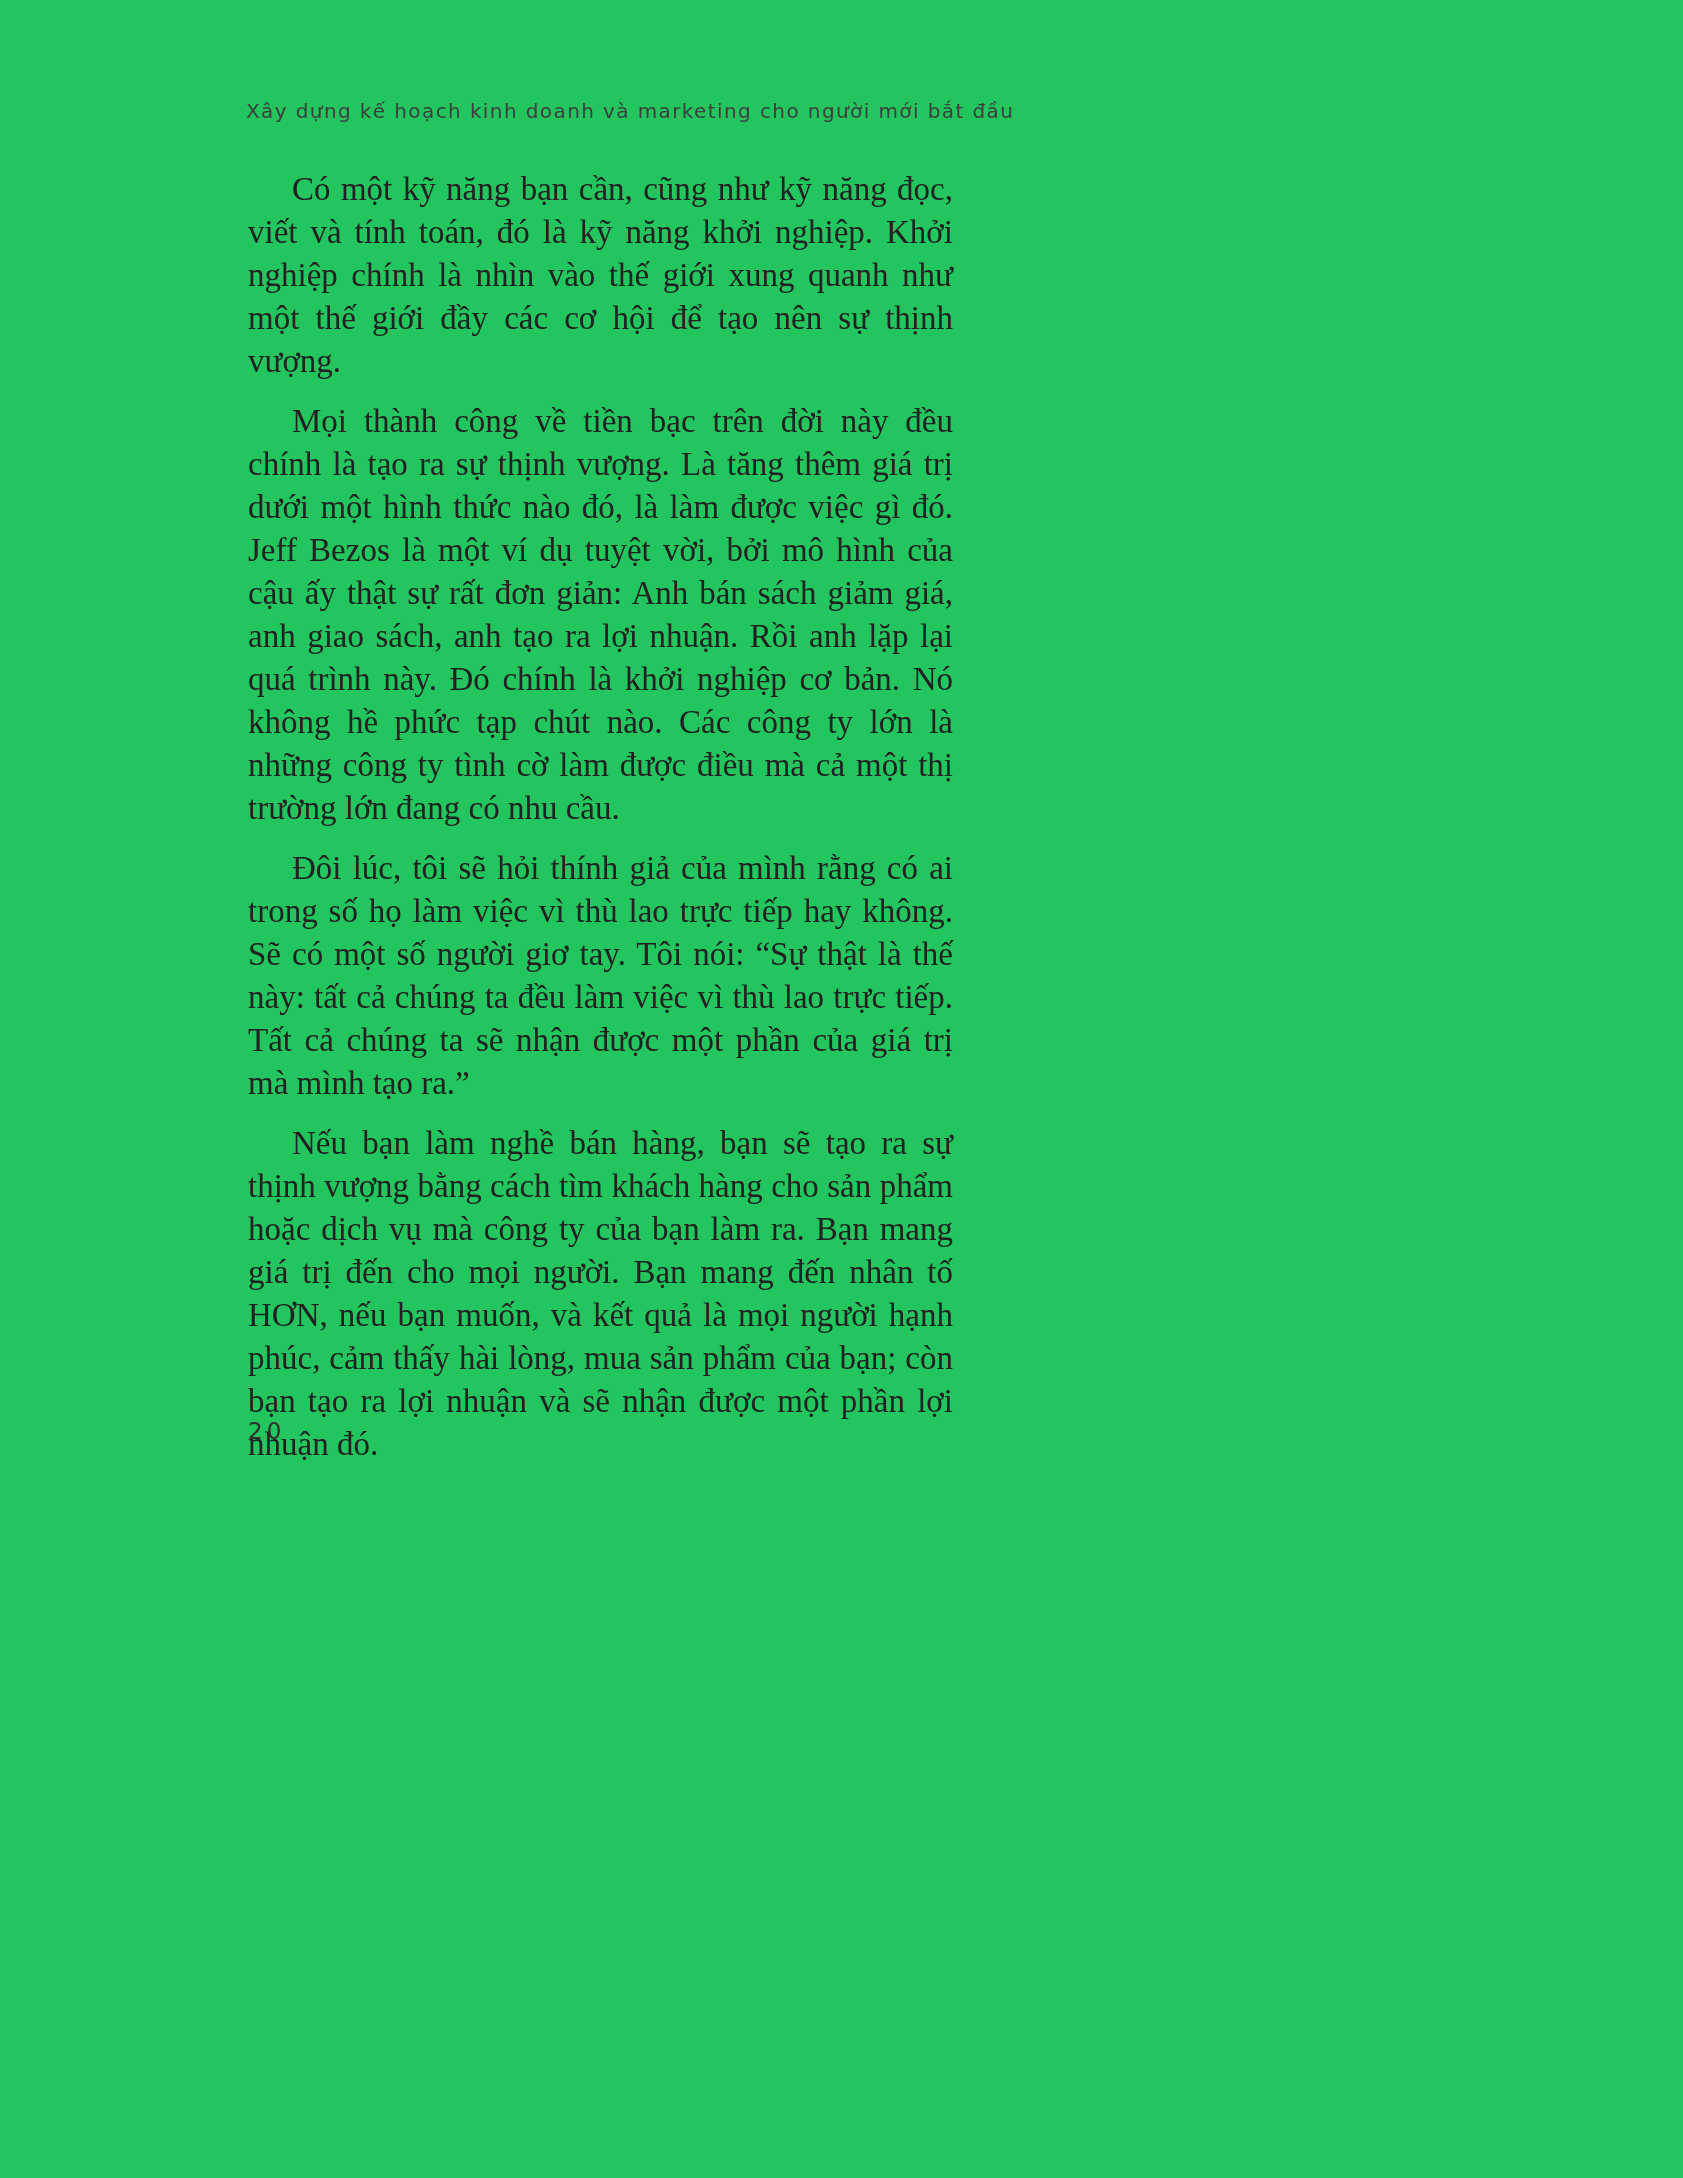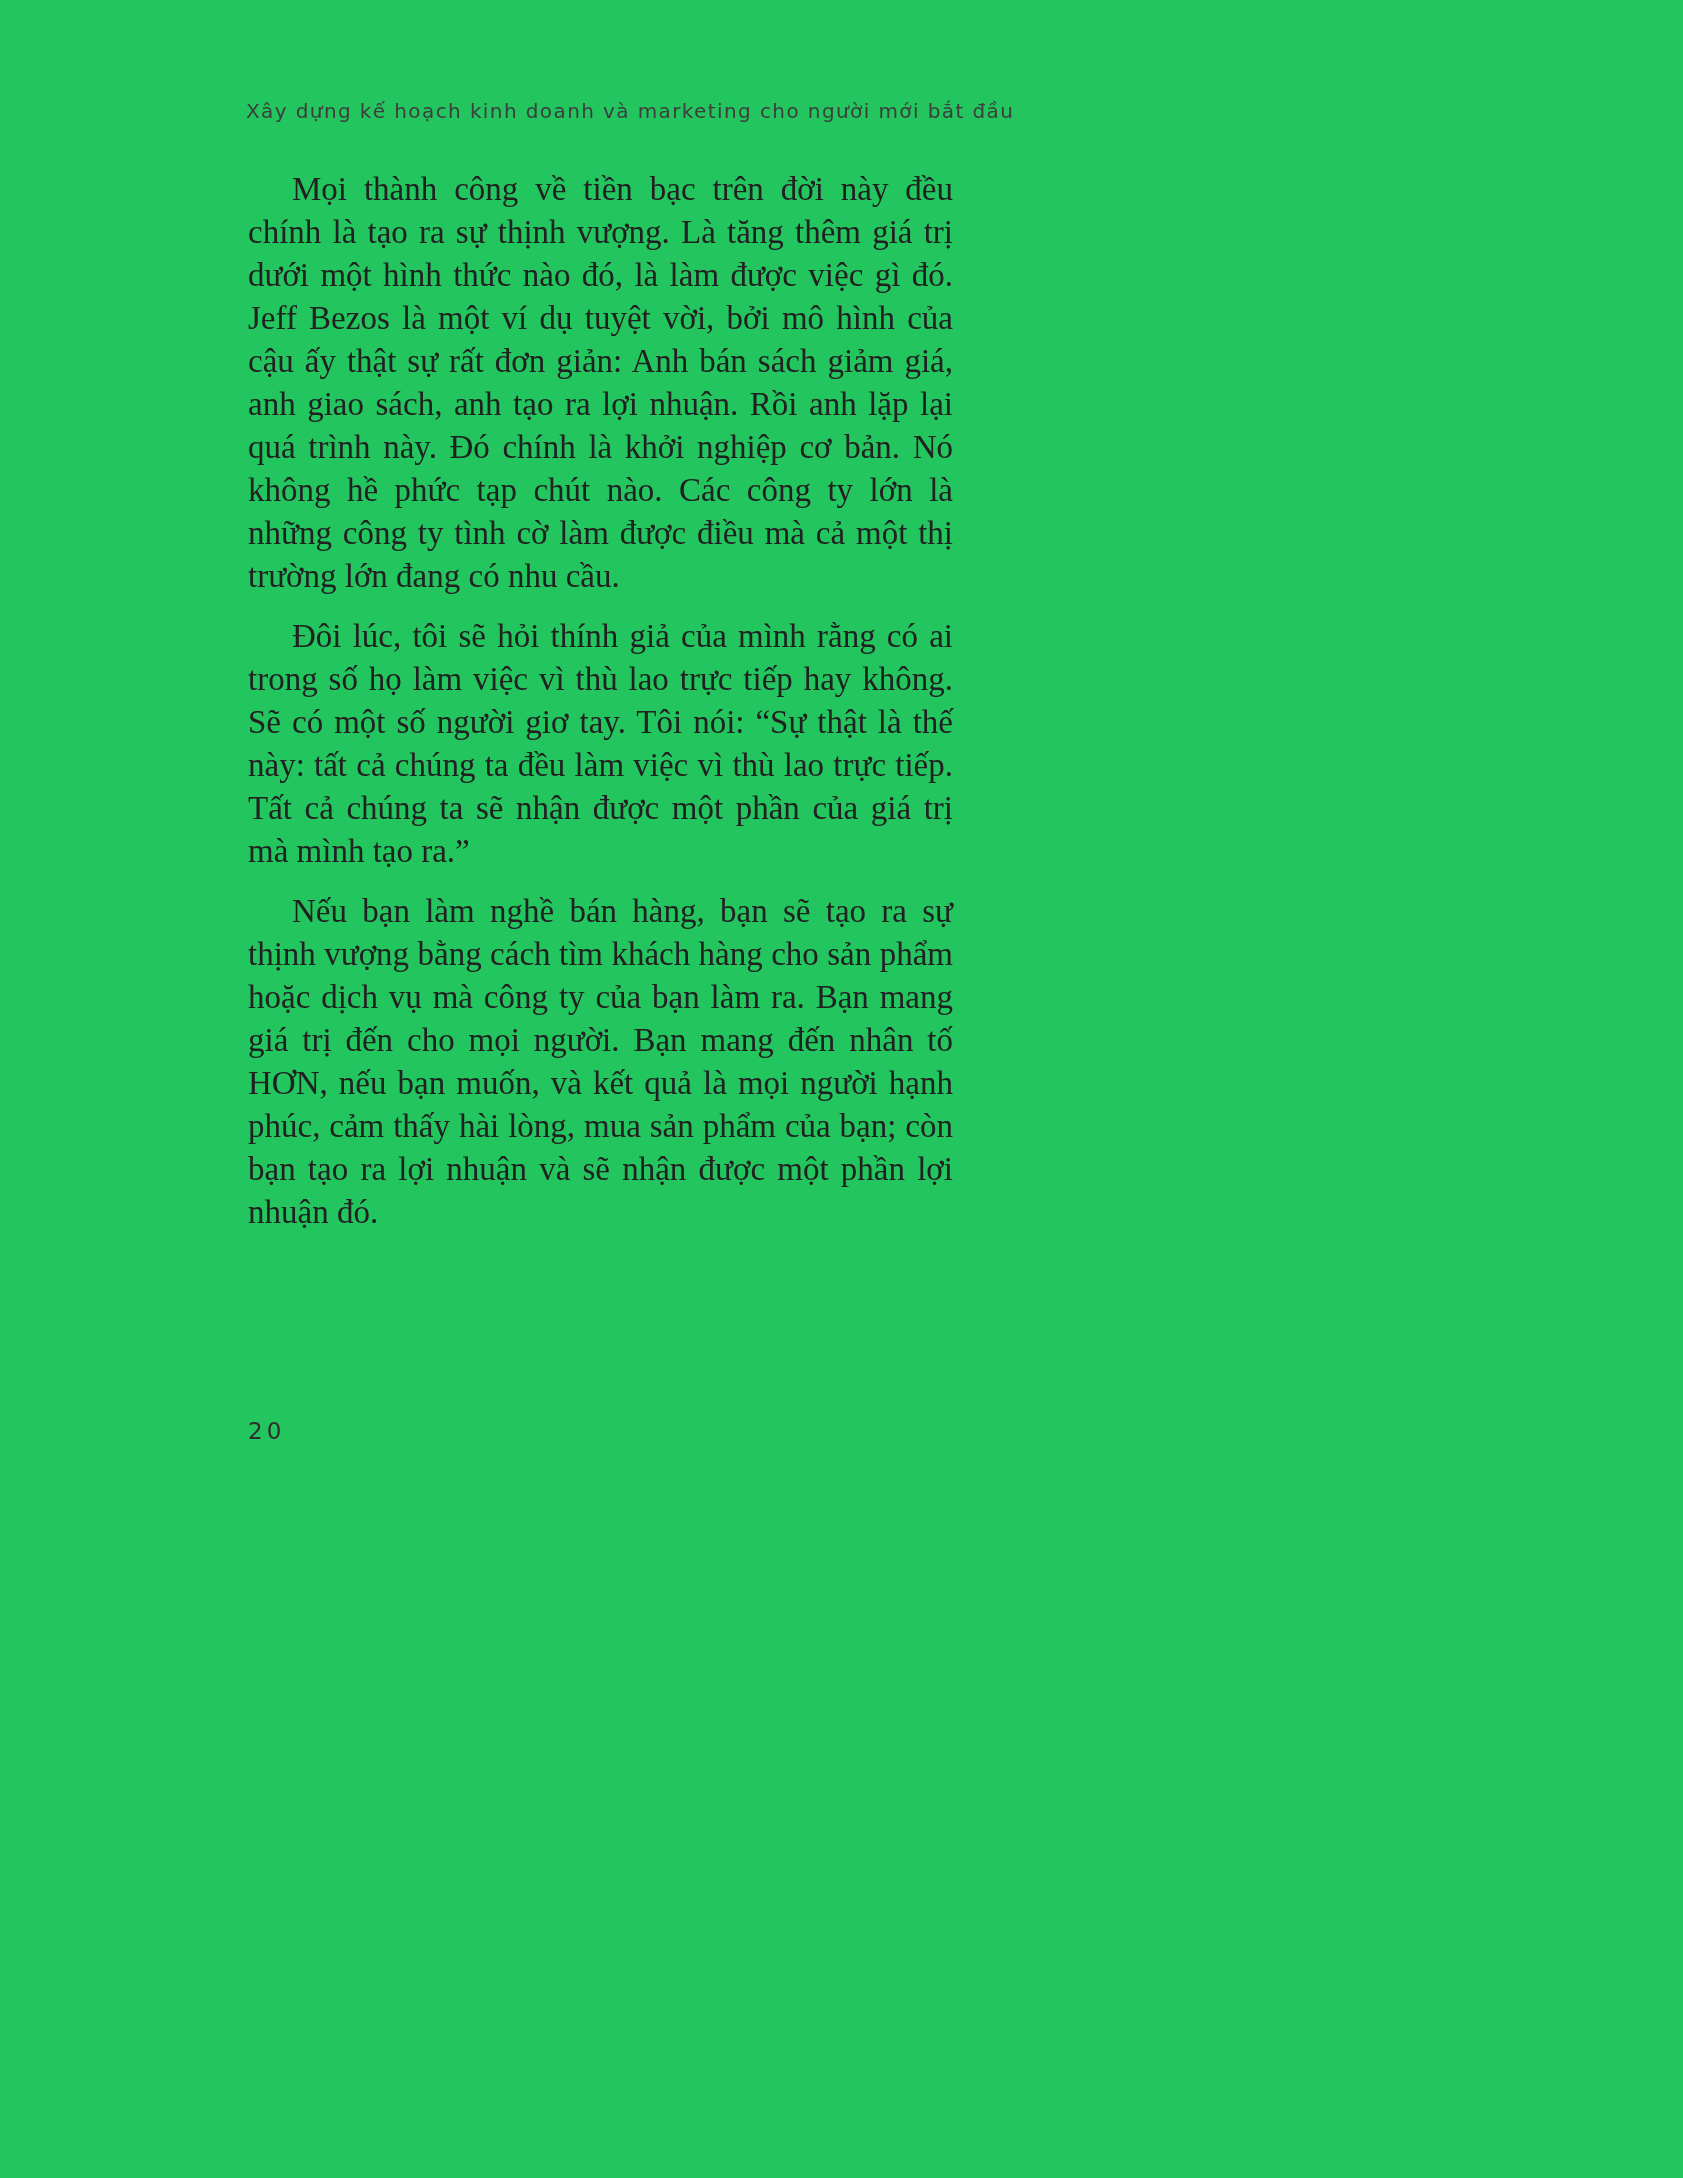--- a/index.html
+++ b/index.html
@@ -52,20 +52,21 @@
   }
 </style>
 </head>
 <body>
 
 <div class="sheet">
 
   <div class="running-header">Xây dựng kế hoạch kinh doanh và marketing cho người mới bắt đầu</div>
 
   <div class="body-text">
+    <p>Có một kỹ năng bạn cần, cũng như kỹ năng đọc, viết và tính toán, đó là kỹ năng khởi nghiệp. Khởi nghiệp chính là nhìn vào thế giới xung quanh như một thế giới đầy các cơ hội để tạo nên sự thịnh vượng.</p>
     <p>Mọi thành công về tiền bạc trên đời này đều chính là tạo ra sự thịnh vượng. Là tăng thêm giá trị dưới một hình thức nào đó, là làm được việc gì đó. Jeff Bezos là một ví dụ tuyệt vời, bởi mô hình của cậu ấy thật sự rất đơn giản: Anh bán sách giảm giá, anh giao sách, anh tạo ra lợi nhuận. Rồi anh lặp lại quá trình này. Đó chính là khởi nghiệp cơ bản. Nó không hề phức tạp chút nào. Các công ty lớn là những công ty tình cờ làm được điều mà cả một thị trường lớn đang có nhu cầu.</p>
     <p>Đôi lúc, tôi sẽ hỏi thính giả của mình rằng có ai trong số họ làm việc vì thù lao trực tiếp hay không. Sẽ có một số người giơ tay. Tôi nói: “Sự thật là thế này: tất cả chúng ta đều làm việc vì thù lao trực tiếp. Tất cả chúng ta sẽ nhận được một phần của giá trị mà mình tạo ra.”</p>
     <p>Nếu bạn làm nghề bán hàng, bạn sẽ tạo ra sự thịnh vượng bằng cách tìm khách hàng cho sản phẩm hoặc dịch vụ mà công ty của bạn làm ra. Bạn mang giá trị đến cho mọi người. Bạn mang đến nhân tố HƠN, nếu bạn muốn, và kết quả là mọi người hạnh phúc, cảm thấy hài lòng, mua sản phẩm của bạn; còn bạn tạo ra lợi nhuận và sẽ nhận được một phần lợi nhuận đó.</p>
   </div>
 
   <div class="page-number">20</div>
 
 </div>
 
 

